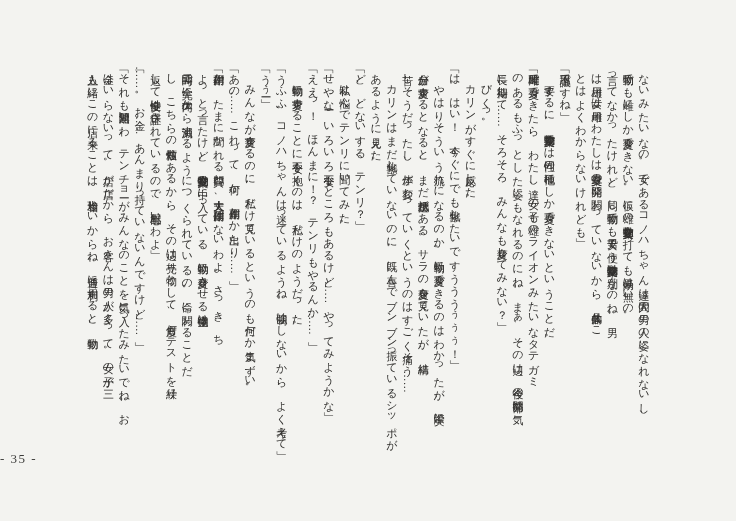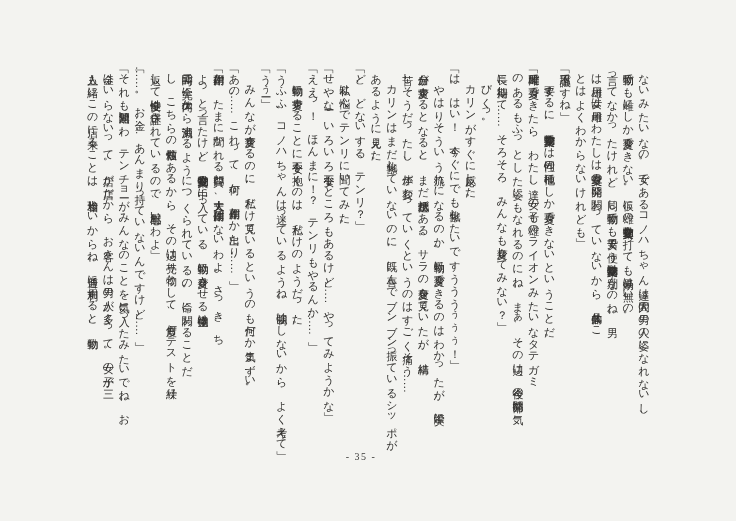--- a/index.html
+++ b/index.html
@@ -33,22 +33,21 @@
     line-height: 15.75px;   
     white-space: pre;       
     margin: 0;
     padding: 0;
   }
   .page-number {
     position: absolute;
     top: 451px;
     left: 0;
     width: 722px;
-    text-align: center;
-    font-size: 10px;
+    font-size: 13px;
     letter-spacing: 1.5px;
     color: #3a3a38;
   }
 </style>
 </head>
 <body>
 
 <div class="sheet">
   <div class="text-block">
       <div class="text-line">ないみたいなの。女であるコノハちゃん達は人間の男の人の姿になれないし、</div>

